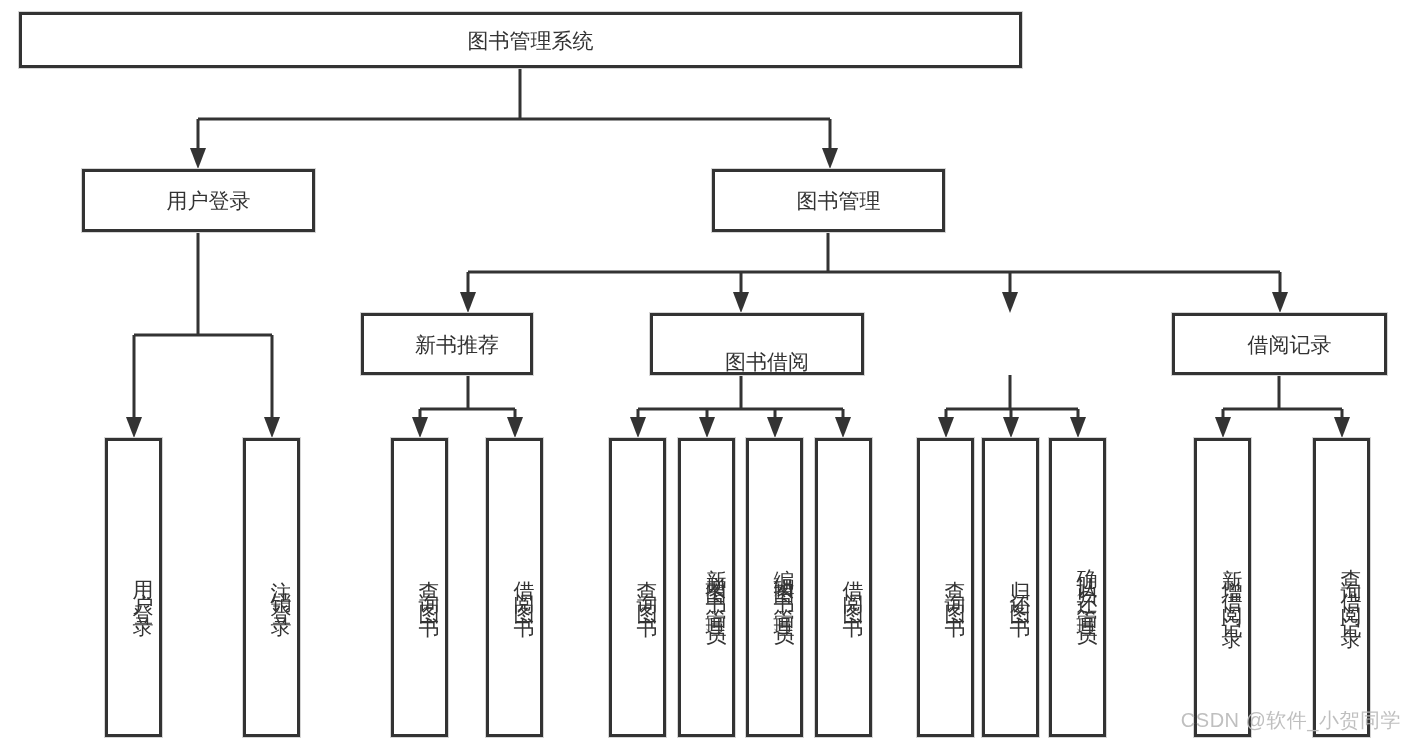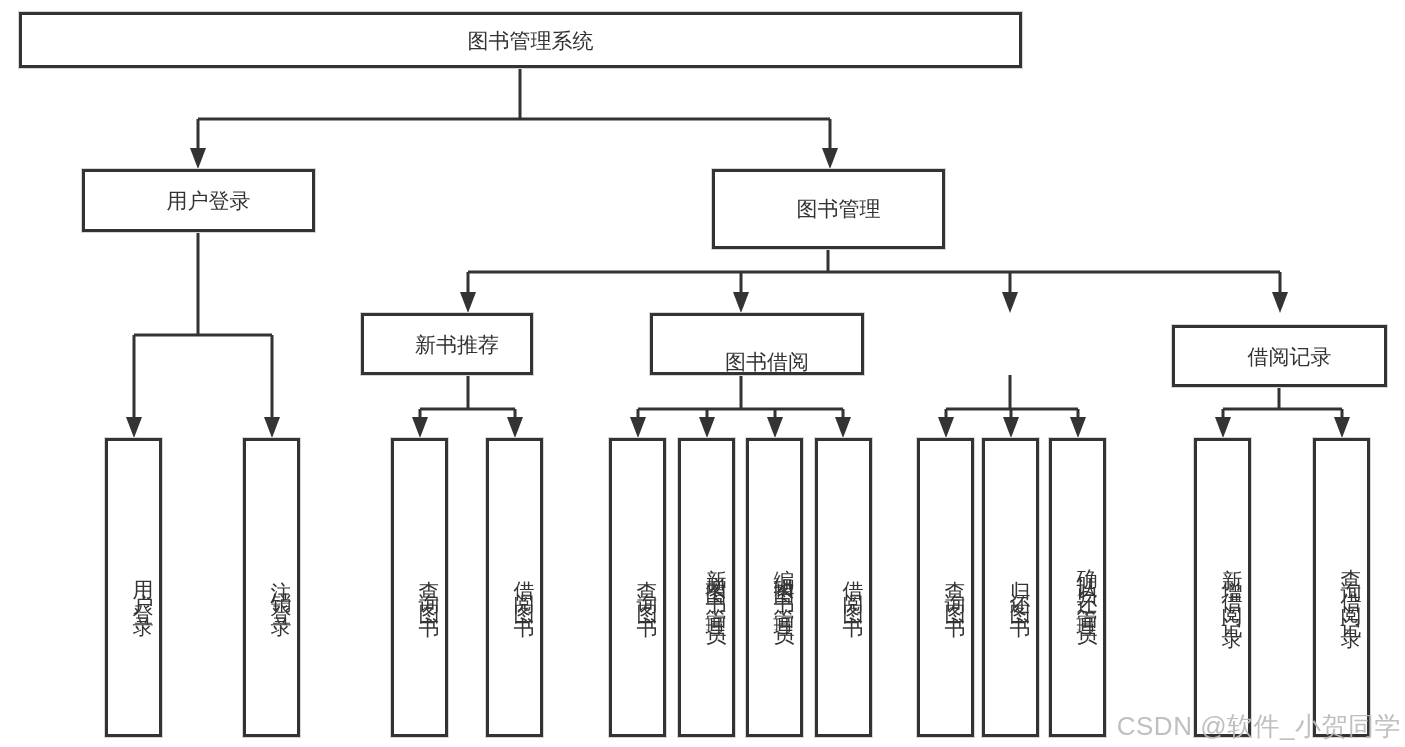--- a/index.html
+++ b/index.html
@@ -36,22 +36,22 @@
     text-orientation: mixed;
     letter-spacing: 12px;
     line-height: 1;
   }
   .node .vtext.tight {
     letter-spacing: 8px;
   }
   .watermark {
     position: absolute;
     right: 4px;
-    bottom: 3px;
-    font-size: 26px;
+    bottom: 13px;
+    font-size: 20px;
     color: rgba(186, 186, 186, 0.92);
     z-index: 5;
     letter-spacing: 0.5px;
     white-space: nowrap;
   }
 </style>
 </head>
 <body>
 
 <div class="canvas">
@@ -89,31 +89,31 @@
     </g>
   </svg>
 
   <div class="node" style="left:19px; top:12px; width:1003px; height:56px;">
     <span>图书管理系统</span>
   </div>
 
   <div class="node" style="left:82px; top:169px; width:233px; height:63px;">
     <span>用户登录</span>
   </div>
-  <div class="node" style="left:712px; top:169px; width:233px; height:80px;font-family:Liberation Serif, serif;">
+  <div class="node" style="left:712px; top:169px; width:233px; height:63px;">
     <span>图书管理</span>
   </div>
 
   <div class="node" style="left:361px; top:313px; width:172px; height:62px;justify-content:center;">
     <span>新书推荐</span>
   </div>
   <div class="node" style="left:650px; top:313px; width:214px; height:62px;align-items:flex-end;">
     <span>图书借阅</span>
   </div>
-  <div class="node" style="left:1172px; top:313px; width:215px; height:62px;margin-top:12px;">
+  <div class="node" style="left:1172px; top:313px; width:215px; height:62px;">
     <span>借阅记录</span>
   </div>
 
   <div class="node" style="left:105px; top:438px; width:57px; height:299px;">
     <span class="vtext">用户登录</span>
   </div>
   <div class="node" style="left:243px; top:438px; width:57px; height:299px;">
     <span class="vtext">注销登录</span>
   </div>
 

